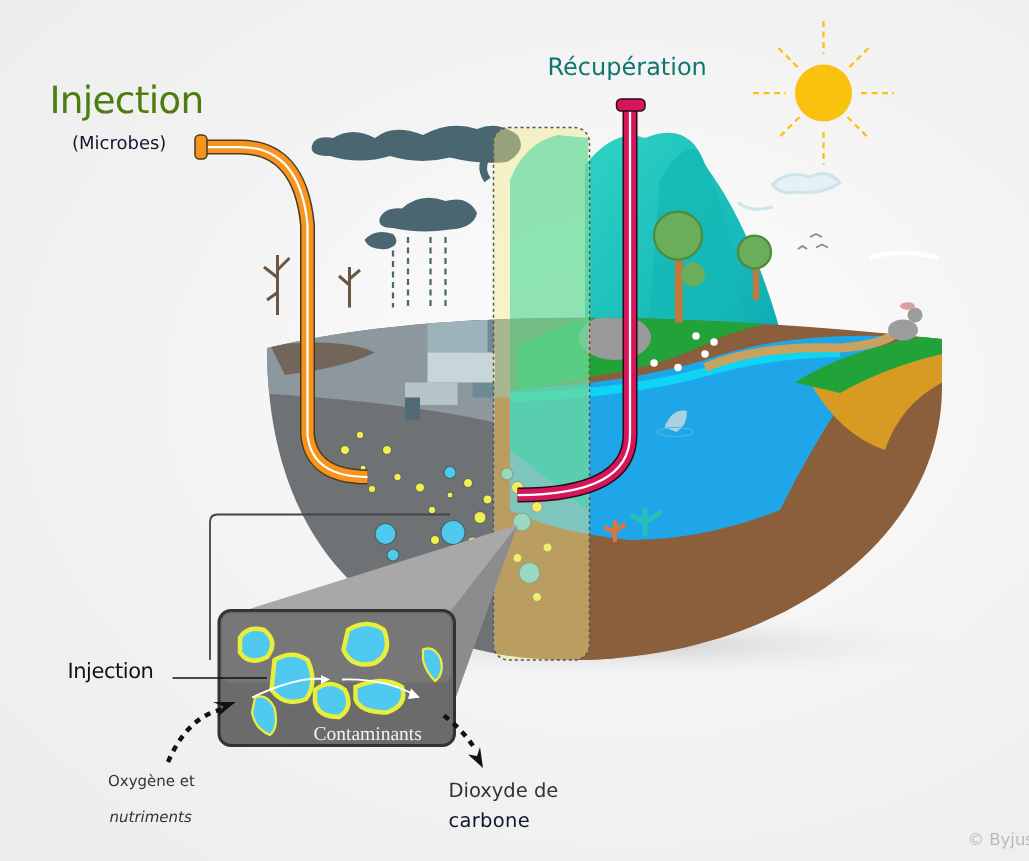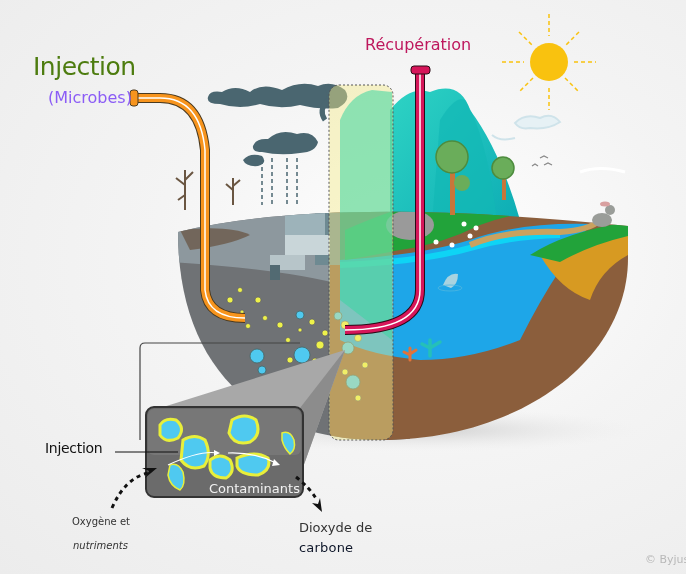--- a/index.html
+++ b/index.html
@@ -5,24 +5,24 @@
   html, body { margin: 0; padding: 0; }
   body {
     width: 686px; height: 574px; overflow: hidden;
     background: radial-gradient(ellipse at 420px 260px, #ffffff 0%, #f4f4f4 45%, #ececec 100%);
     font-family: "DejaVu Sans", sans-serif;
     position: relative;
   }
   #scene { position: absolute; left: 0; top: 0; }
   .lbl { position: absolute; color: #222; white-space: nowrap; font-family: "DejaVu Sans", sans-serif; }
   .title-injection { left: 33px; top: 52px; font-size: 25px; color: #4d7c0f; letter-spacing: -0.5px; }
-  .sub-injection { left: 48px; top: 88px; font-size: 16px; color: #8b5cf6; }
-  .title-recup { left: 365px; top: 35px; font-size: 16px; color: #be185d; }
+  .sub-injection { left: 48px; top: 88px; font-size: 12px; color: #0f172a; }
+  .title-recup { left: 365px; top: 35px; font-size: 16px; color: #0f766e; }
   .lbl-microbes { left: 45px; top: 440px; font-size: 14px; color: #111; letter-spacing: -0.3px; }
-  .lbl-contam { left: 209px; top: 481px; font-size: 13px; color: #f2f2f2; }
+  .lbl-contam { left: 209px; top: 481px; font-size: 13px; color: #f2f2f2; font-family: Liberation Serif, serif; }
   .lbl-oxy1 { left: 72px; top: 516px; font-size: 10px; color: #333; }
   .lbl-oxy2 { left: 73px; top: 540px; font-size: 10px; color: #333; font-style: italic; }
   .lbl-dio1 { left: 299px; top: 520px; font-size: 13px; color: #333; }
   .lbl-dio2 { left: 299px; top: 540px; font-size: 13px; color: #0f172a; letter-spacing: 0.2px; }
   .lbl-copy { left: 645px; top: 553px; font-size: 11px; color: #b9b9b9; }
 </style>
 </head>
 <body>
 
 <svg id="scene" width="686" height="574" viewBox="0 0 686 574">

